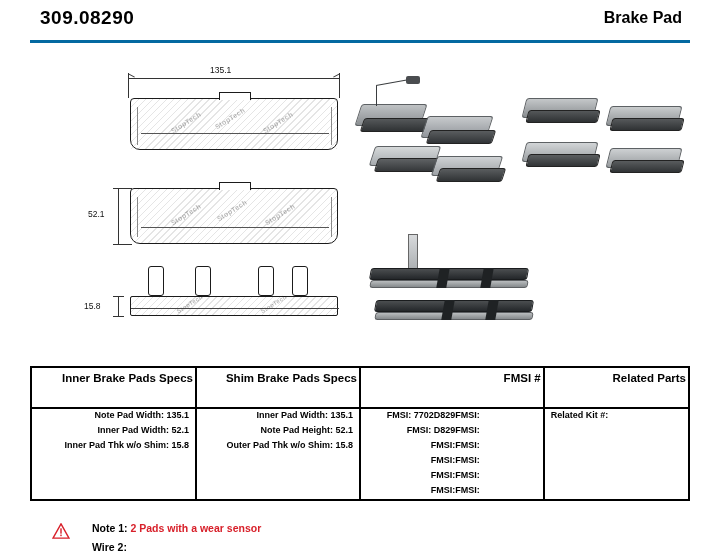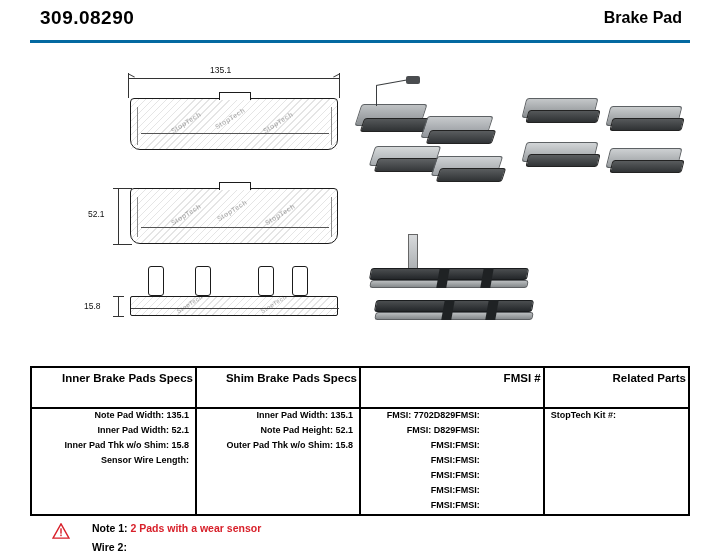--- a/index.html
+++ b/index.html
@@ -333,21 +333,21 @@
           </td>
           <td>
             <div class="fmsi-row">
               <span class="fmsi-left"><span>FMSI:</span>
                 <span>7702D829</span></span>
               <span class="fmsi-right"><span>FMSI:</span>
                 <span></span></span>
             </div>
           </td>
           <td class="last l">
-            <span>StopTech Kit #:</span>
+            <span>Related Kit #:</span>
             <span></span>
           </td>
         </tr>
         <tr>
           <td class="r">
             <span>Inner Pad Width:</span>
             <span>52.1</span>
           </td>
           <td class="r">
             <span>Note Pad Height:</span>
@@ -364,39 +364,20 @@
           <td class="last"></td>
         </tr>
         <tr>
           <td class="r">
             <span>Inner Pad Thk w/o Shim:</span>
             <span>15.8</span>
           </td>
           <td class="r">
             <span>Outer Pad Thk w/o Shim:</span>
             <span>15.8</span>
-          </td>
-          <td>
-            <div class="fmsi-row">
-              <span class="fmsi-left"><span>FMSI:</span>
-                <span></span></span>
-              <span class="fmsi-right"><span>FMSI:</span>
-                <span></span></span>
-            </div>
-          </td>
-          <td class="last"></td>
-        </tr>
-        <tr>
-          <td class="r">
-            <span>Sensor Wire Length:</span>
-            <span></span>
-          </td>
-          <td class="r">
-            <span></span>
-            <span></span>
           </td>
           <td>
             <div class="fmsi-row">
               <span class="fmsi-left"><span>FMSI:</span>
                 <span></span></span>
               <span class="fmsi-right"><span>FMSI:</span>
                 <span></span></span>
             </div>
           </td>
           <td class="last"></td>

